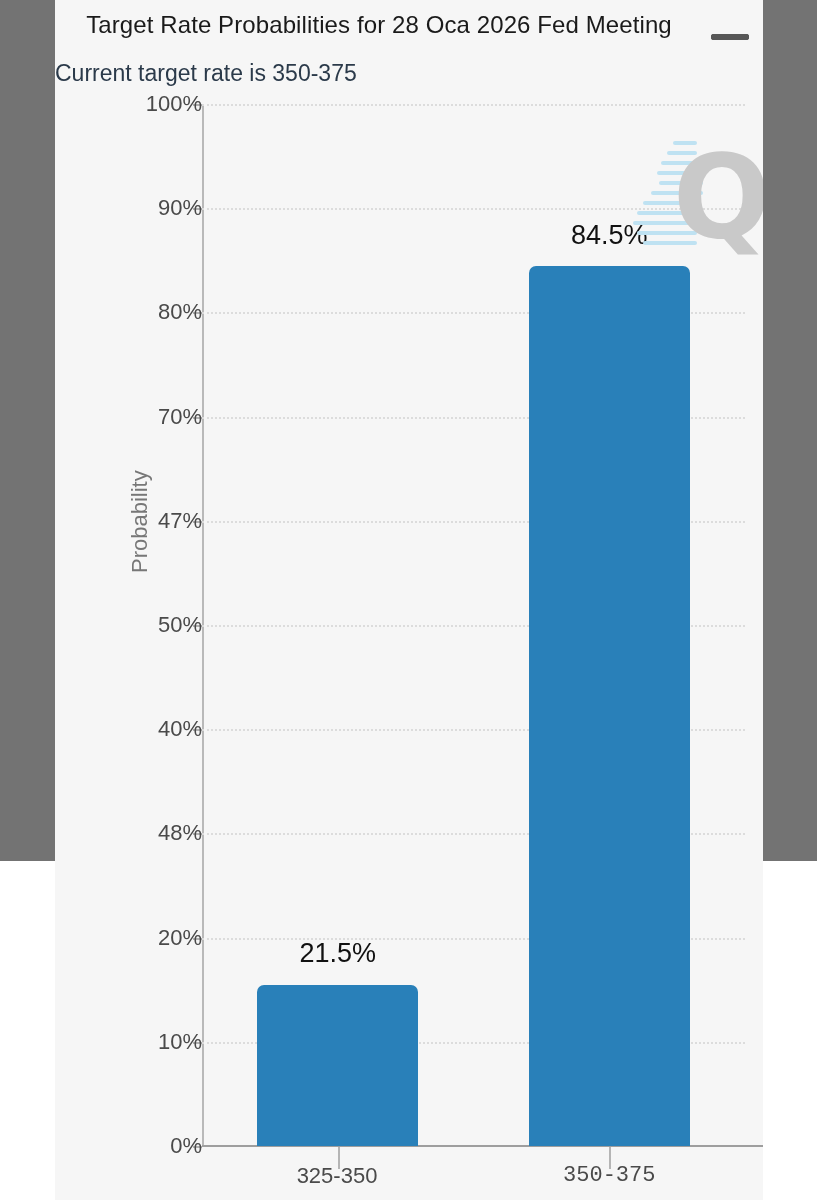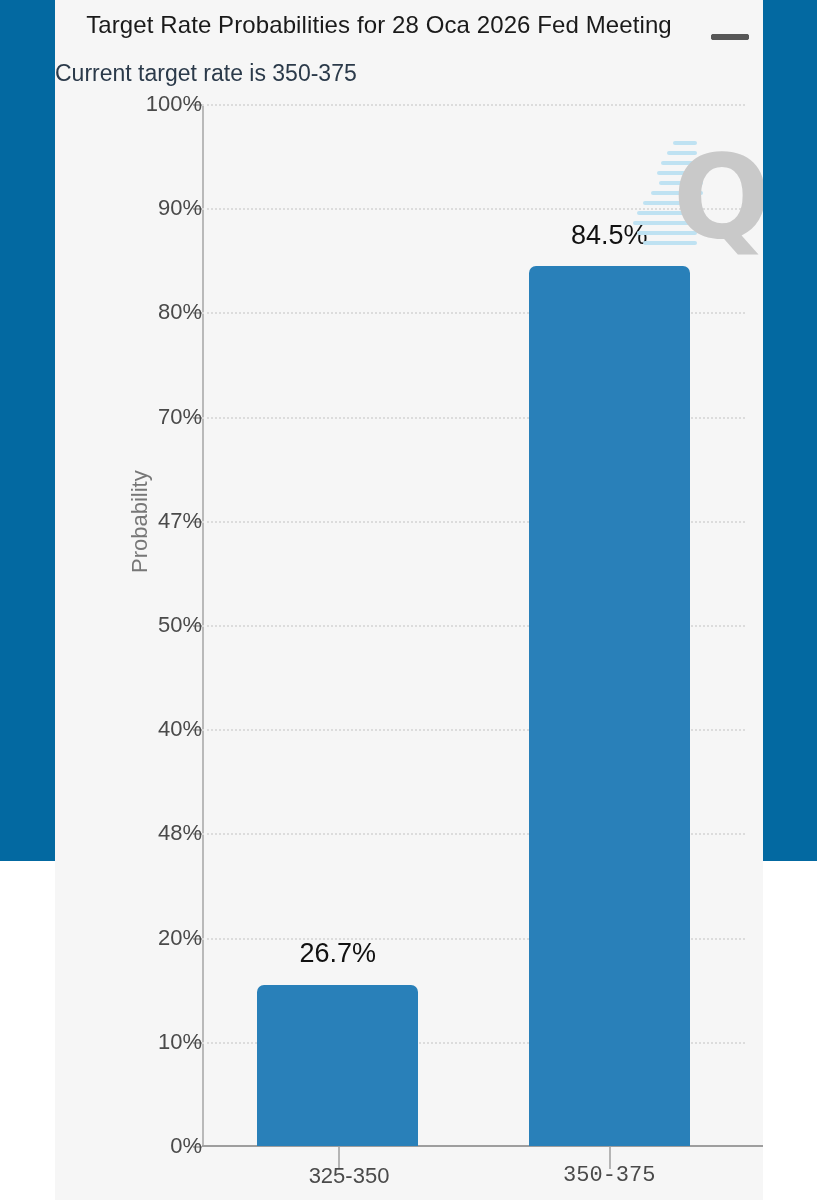--- a/index.html
+++ b/index.html
@@ -9,21 +9,21 @@
     height: 1200px;
     background: #ffffff;
     font-family: "Liberation Sans", sans-serif;
     overflow: hidden;
   }
 
   #app {
     position: relative;
     width: 817px;
     height: 861px;
-    background: #0369a1;
+    background: #737373;
   }
 
   
   #chart-card {
     position: absolute;
     left: 55px;
     top: 0px;
     width: 708px;
     height: 1200px;
     background: #f6f6f6;
@@ -307,27 +307,27 @@
           <div class="y-tick" style="top: 104.2px;">
             <div class="y-tick-mark"></div>
             <div class="y-tick-label">90%</div>
           </div>
           <div class="gridline" style="top: 0px;"></div>
           <div class="y-tick" style="top: 0px;">
             <div class="y-tick-mark"></div>
             <div class="y-tick-label">100%</div>
           </div>
           <div class="bar" title="325-350: 15.5%" style="left: 55.25px; width: 161px; height: 161.51px; background: rgb(41, 128, 185);"></div>
-          <div class="bar-value" style="left: 135.75px; top: 834.49px;">26.7%</div>
+          <div class="bar-value" style="left: 135.75px; top: 834.49px;">21.5%</div>
           <div class="bar" title="350-375: 84.5%" style="left: 326.75px; width: 161px; height: 880.49px; background: rgb(41, 128, 185);"></div>
           <div class="bar-value" style="left: 407.25px; top: 115.51px;">84.5%</div>
         </div>
 
     <div class="x-tick-mark" style="left: 282.75px;"></div>
-        <div class="x-tick-label" style="left: 294px;">325-350</div>
+        <div class="x-tick-label" style="left: 282px;">325-350</div>
         <div class="x-tick-mark" style="left: 554.25px;"></div>
         <div class="x-tick-label" style="left: 554.25px; font-family: Liberation Mono, monospace;">350-375</div>
       </div>
 
     <div id="watermark">
       <div class="spark" style="left:32px;  top:76px;  width:44px;"></div>
       <div class="spark" style="left:24px;  top:86px;  width:52px;"></div>
       <div class="spark" style="left:16px;  top:96px;  width:58px;"></div>
       <div class="spark" style="left:10px;  top:106px; width:62px;"></div>
       <div class="spark" style="left:6px;   top:116px; width:64px;"></div>

